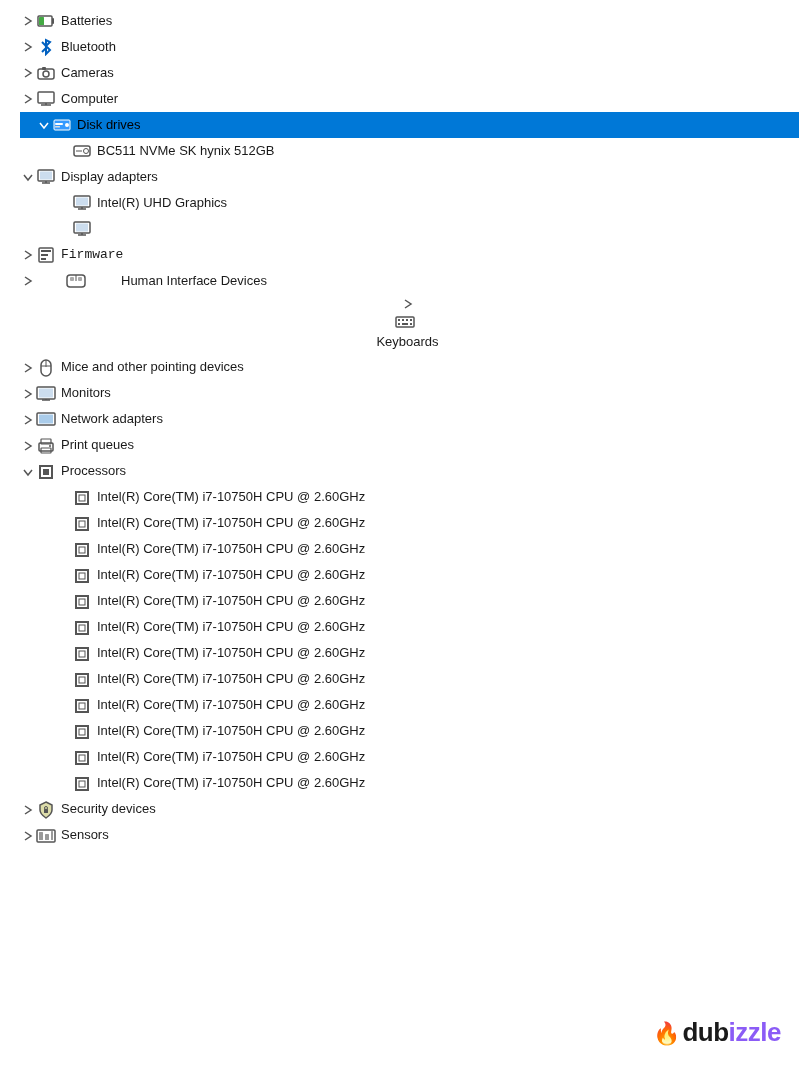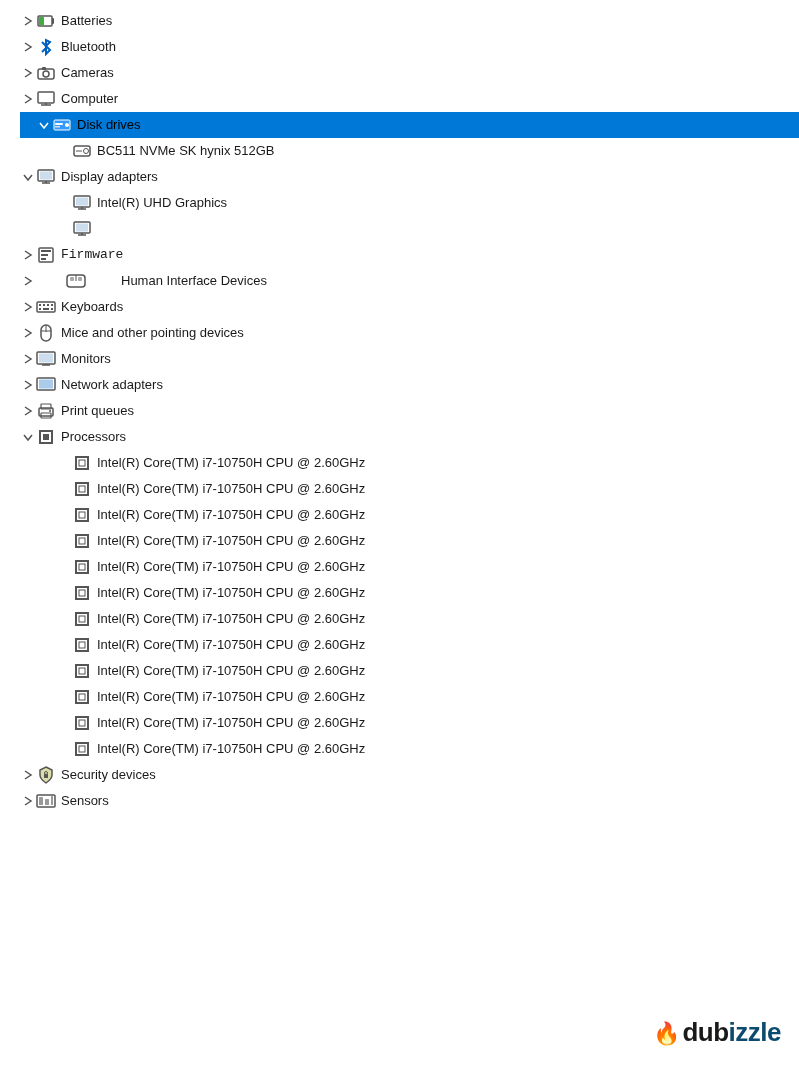--- a/index.html
+++ b/index.html
@@ -63,21 +63,21 @@
       position: absolute;
       bottom: 18px;
       right: 18px;
       font-size: 26px;
       font-weight: bold;
       color: #333;
       font-family: Arial, sans-serif;
       letter-spacing: -0.5px;
     }
     .watermark span.dub { color: #1a1a1a; }
-    .watermark span.izzle { color: #0c4a6e; }
+    .watermark span.izzle { color: #8b5cf6; }
     .watermark .flame {
       display: inline-block;
       color: #e63e1a;
       font-size: 22px;
       margin-right: 2px;
     }
   </style>
 </head>
 <body>
 
@@ -234,21 +234,21 @@
         <span class="icon">
           <svg width="20" height="14" viewBox="0 0 20 14">
             <rect x="1" y="1" width="18" height="12" rx="3" fill="none" stroke="#555" stroke-width="1.5"></rect>
             <line x1="10" y1="1" x2="10" y2="7" stroke="#555" stroke-width="1"></line>
             <rect x="4" y="3" width="4" height="4" rx="1" fill="#555" opacity="0.5"></rect>
             <rect x="12" y="3" width="4" height="4" rx="1" fill="#555" opacity="0.5"></rect>
           </svg>
         </span>
         <span class="item-label">Human Interface Devices</span>
       </div>
-      <div class="tree-item" style="padding-left: 0px;">
+      <div class="tree-item" style="padding-left: 0px; flex-direction: column;">
         <span class="expander">
           <svg width="10" height="12" viewBox="0 0 10 12">
             <path d="M2 2 L8 6 L2 10" fill="none" stroke="#555" stroke-width="1.5"></path>
           </svg>
         </span>
         <span class="icon">
           <svg width="20" height="12" viewBox="0 0 20 12">
             <rect x="1" y="1" width="18" height="10" rx="1" fill="none" stroke="#555" stroke-width="1.5"></rect>
             <rect x="3" y="3" width="2" height="2" rx="0.3" fill="#555"></rect>
             <rect x="7" y="3" width="2" height="2" rx="0.3" fill="#555"></rect>

